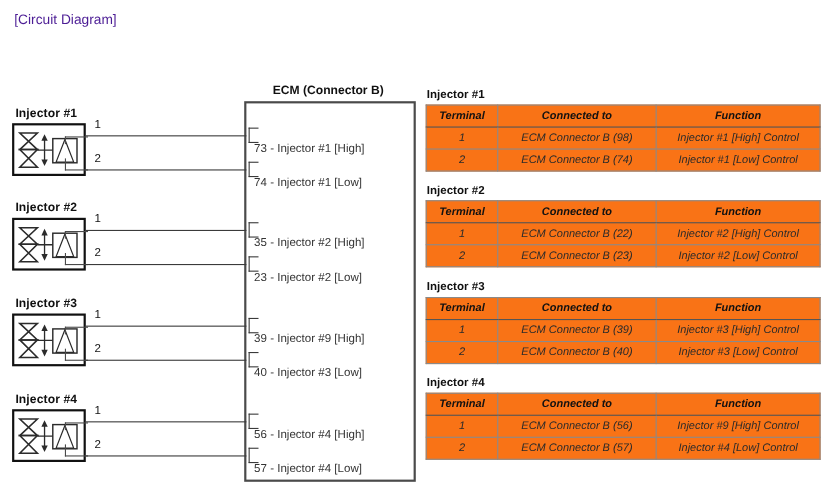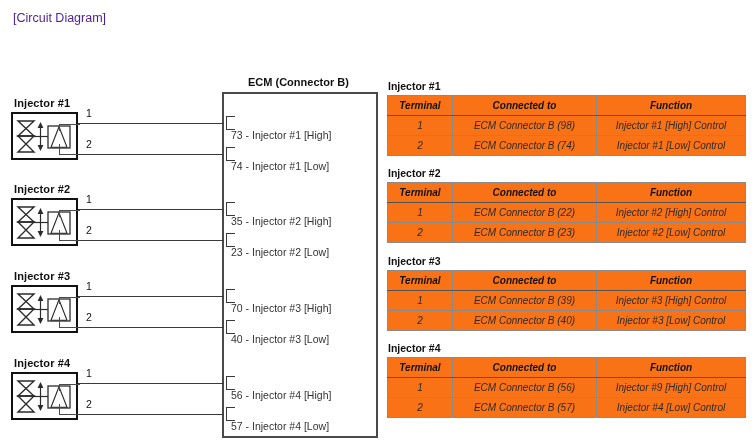--- a/index.html
+++ b/index.html
@@ -271,21 +271,21 @@
         <div class="pin" style="top: 202px;">
     <div class="pin-marker"></div>
     <div class="pin-text">35 - Injector #2 [High]</div>
   </div>
         <div class="pin" style="top: 233px;">
     <div class="pin-marker"></div>
     <div class="pin-text">23 - Injector #2 [Low]</div>
   </div>
         <div class="pin" style="top: 289px;">
     <div class="pin-marker"></div>
-    <div class="pin-text">70 - Injector #3 [High]</div>
+    <div class="pin-text">39 - Injector #9 [High]</div>
   </div>
         <div class="pin" style="top: 320px;">
     <div class="pin-marker"></div>
     <div class="pin-text">40 - Injector #3 [Low]</div>
   </div>
         <div class="pin" style="top: 376px;">
     <div class="pin-marker"></div>
     <div class="pin-text">56 - Injector #4 [High]</div>
   </div>
         <div class="pin" style="top: 407px;">

